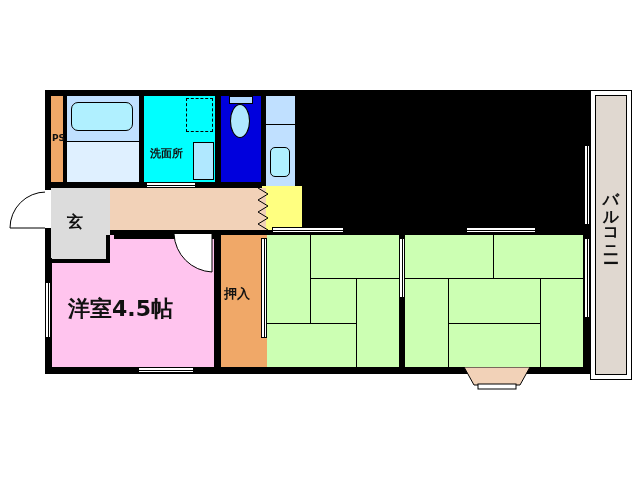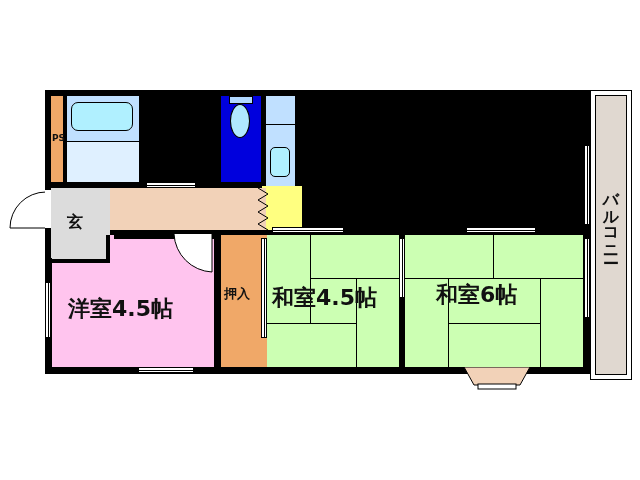--- a/index.html
+++ b/index.html
@@ -27,20 +27,25 @@
 
   <div class="abs" style="left:51px;top:96px;width:12px;height:86px;background:#f0a868;">
     <div class="lbl" style="left:1px;top:38px;font-size:9px;width:10px;line-height:9px;text-align:center;word-break:break-all;">PS</div>
   </div>
 
   <div class="abs" style="left:67px;top:96px;width:72px;height:86px;background:#dff0ff;">
     <div class="abs" style="left:0;top:0;width:72px;height:46px;background:#c0e0ff;border-bottom:1px solid #000;"></div>
     <div class="abs" style="left:4px;top:6px;width:62px;height:29px;border:1px solid #000;border-radius:7px;background:#b0f0ff;"></div>
   </div>
 
+  <div class="abs" style="left:144px;top:96px;width:71px;height:86px;background:#00ffff;">
+    <div class="abs" style="left:42px;top:2px;width:27px;height:34px;border:1px dashed #000;"></div>
+    <div class="abs" style="left:49px;top:46px;width:21px;height:38px;border:1px solid #000;background:#b0e8ff;"></div>
+    <div class="lbl" style="left:6px;top:52px;font-size:11px;">洗面所</div>
+  </div>
 
   <div class="abs" style="left:221px;top:96px;width:40px;height:86px;background:#0000dd;">
     <div class="abs" style="left:9px;top:8px;width:20px;height:34px;border:1px solid #000;border-radius:50%;background:#b0e8ff;"></div>
     <div class="abs" style="left:8px;top:0;width:24px;height:8px;background:#b0d8ff;border:1px solid #000;"></div>
   </div>
 
   <div class="abs" style="left:266px;top:96px;width:30px;height:90px;background:#c0e0ff;border-right:1px solid #000;">
     <div class="abs" style="left:0;top:28px;width:30px;height:1px;background:#000;"></div>
     <div class="abs" style="left:4px;top:51px;width:20px;height:30px;border:1px solid #000;border-radius:5px;background:#b0f0ff;"></div>
   </div>
@@ -72,30 +77,28 @@
   <div class="abs" style="left:221px;top:235px;width:48px;height:132px;background:#f0a868;">
     <div class="lbl" style="left:3px;top:52px;font-size:13px;">押入</div>
   </div>
 
   <div class="abs" style="left:267px;top:235px;width:132px;height:132px;background:#ccffb3;">
     <div class="tline" style="left:43px;top:0;width:1px;height:88px;"></div>
     <div class="tline" style="left:43px;top:43px;width:89px;height:1px;"></div>
     <div class="tline" style="left:0;top:88px;width:89px;height:1px;"></div>
     <div class="tline" style="left:89px;top:43px;width:1px;height:89px;"></div>
   </div>
-  <div class="lbl" style="left:272px;top:287px;font-size:22px;">和室4.5帖</div>
 
   <div class="abs" style="left:405px;top:235px;width:178px;height:132px;background:#ccffb3;">
     <div class="tline" style="left:88px;top:0;width:1px;height:43px;"></div>
     <div class="tline" style="left:0;top:43px;width:178px;height:1px;"></div>
     <div class="tline" style="left:43px;top:43px;width:1px;height:89px;"></div>
     <div class="tline" style="left:43px;top:88px;width:92px;height:1px;"></div>
     <div class="tline" style="left:135px;top:43px;width:1px;height:89px;"></div>
   </div>
-  <div class="lbl" style="left:436px;top:284px;font-size:22px;">和室6帖</div>
 
   <svg class="abs" style="left:460px;top:367px;" width="74" height="24">
       <polygon points="4,0 70,0 60,18 14,18" fill="#f2d2b8" stroke="#000"></polygon>
       <rect x="18" y="17" width="38" height="5" fill="#fff" stroke="#000"></rect>
     </svg>
 
   <div class="win" style="left:272px;top:227px;width:72px;height:6px;"></div>
   <div class="win" style="left:466px;top:227px;width:70px;height:6px;"></div>
   <div class="win" style="left:138px;top:367px;width:56px;height:6px;"></div>
   <div class="win" style="left:146px;top:182px;width:50px;height:6px;"></div>

